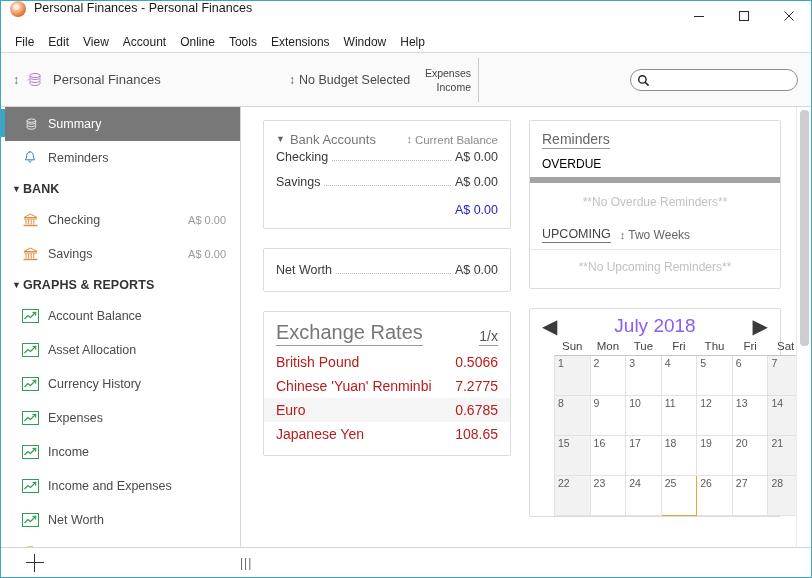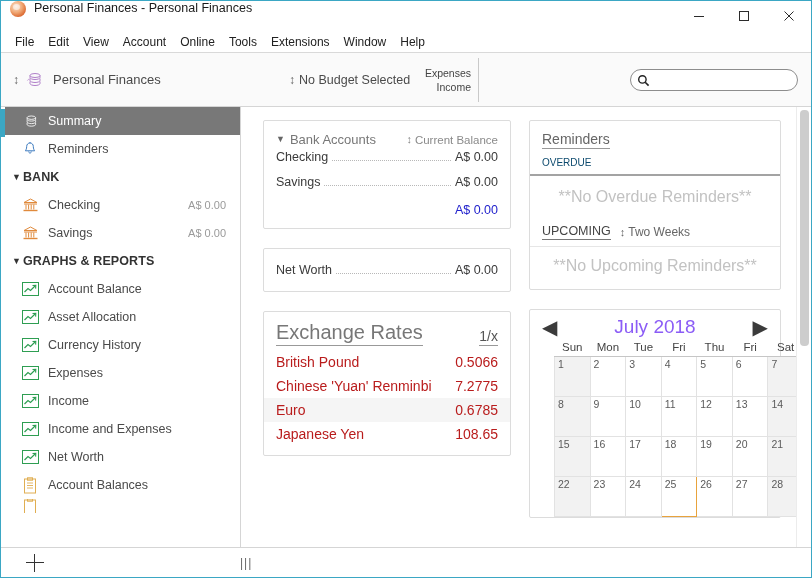--- a/index.html
+++ b/index.html
@@ -153,21 +153,21 @@
     position: absolute; left: 0; top: 0;
     width: 4px; height: 100%;
     background: #ffffff;
   }
   .sb-scroll-thumb {
     position: absolute; left: 0; top: 2px;
     width: 4px; height: 28px;
     background: #3ba7c4;
   }
   .sb-item {
-    height: 28px;
+    height: 34px;
     display: flex; align-items: center;
     padding-left: 20px;
     cursor: default;
   }
   .sb-item.selected { background: #787878; }
   .sb-item.selected .sb-label { color: #ffffff; }
   .sb-icon {
     width: 18px; height: 18px; flex: 0 0 18px;
     display: flex; align-items: center; justify-content: center;
     margin-right: 9px;
@@ -285,27 +285,27 @@
   
   .rm-title {
     font-size: 14px; color: #666;
     border-bottom: 1px solid #999;
     display: inline-block;
     padding-bottom: 1px;
     margin: 10px 0 0 12px;
     white-space: nowrap;
   }
   .rm-overdue {
-    font-size: 10px; color: #0c4a6e;
+    font-size: 12px; color: #000000;
     padding: 8px 12px 6px 12px;
-    border-bottom: 2px solid #a3a3a3;
+    border-bottom: 6px solid #a3a3a3;
     white-space: nowrap;
   }
   .rm-empty {
-    font-size: 16px; color: #c2c2c2;
+    font-size: 12px; color: #c2c2c2;
     text-align: center;
     padding: 12px 0 18px 0;
     white-space: nowrap;
   }
   .rm-upcoming-row {
     display: flex; align-items: center;
     padding: 0 12px 6px 12px;
     border-bottom: 1px solid #e6e6e6;
   }
   .rm-up-label {

